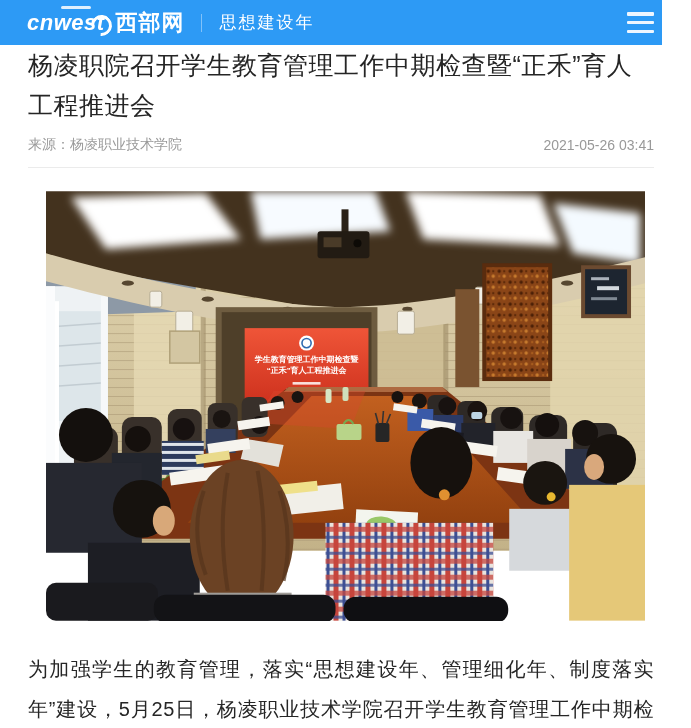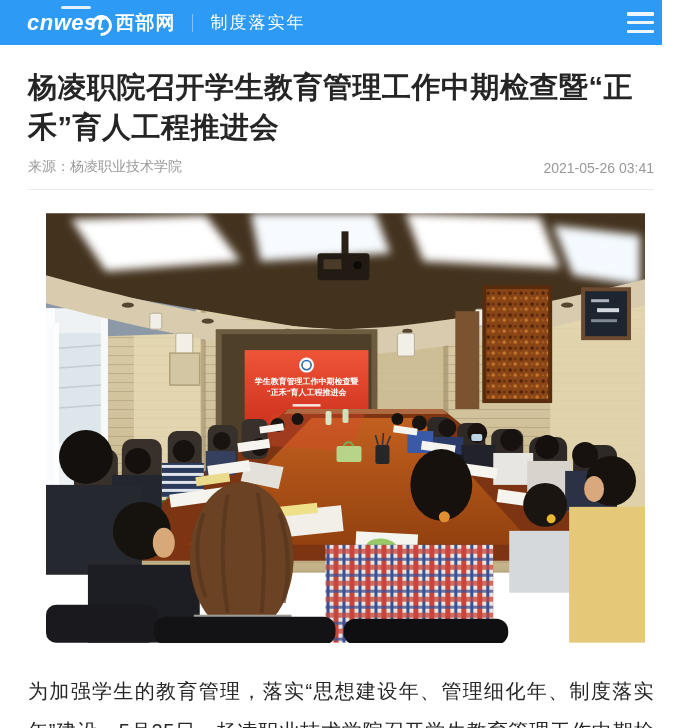--- a/index.html
+++ b/index.html
@@ -7,51 +7,51 @@
     font-family:"Liberation Sans","DejaVu Sans",sans-serif; }
   .page { width:601px; height:728px; position:relative; background:#fff; }
 
   
   .topbar { width:662px; height:45px; background:#2d9af5; display:flex; align-items:center; position:relative; }
   .logo { display:flex; align-items:center; margin-left:27px; cursor:pointer; }
   .logo-mark { position:relative; display:flex; align-items:flex-end; }
   .logo-brand { color:#fff; font-weight:bold; font-style:italic; font-size:22px; letter-spacing:0.5px; line-height:1; }
   .logo-small-text { position:absolute; top:-6px; left:34px; width:30px; height:3px; background:rgba(255,255,255,.85); border-radius:2px; }
   .logo-swoosh { width:21px; height:21px; border:3px solid #fff; border-radius:50%; border-left-color:transparent; transform:rotate(-40deg); margin-left:-14px; margin-bottom:-2px; }
-  .logo-site { color:#fff; font-weight:bold; font-size:19px; margin-left:4px; letter-spacing:1px; }
+  .logo-site { color:#fff; font-weight:bold; font-size:22px; margin-left:4px; letter-spacing:1px; }
   .topbar-divider { width:1px; height:18px; background:rgba(255,255,255,.4); margin:0 18px 0 16px; }
   .channel { color:#fff; font-size:17px; letter-spacing:2px; cursor:pointer; }
   .hamburger { position:absolute; right:8px; top:12px; width:27px; height:21px; display:flex; flex-direction:column; justify-content:space-between; cursor:pointer; }
   .hamburger span { display:block; height:3.5px; background:#eef6ff; border-radius:1px; }
 
   
   .content { width:662px; padding:0 8px 0 28px; }
-  .title { margin-top:22px; font-size:29px; line-height:40px; font-weight:700; color:#252525; letter-spacing:0.5px; }
-  .meta { margin-top:11px; display:flex; justify-content:space-between; align-items:flex-end;
+  .title { font-size:25px; line-height:40px; font-weight:400; color:#252525; letter-spacing:0.5px; }
+  .meta { margin-top:11px; display:flex; justify-content:space-between; align-items:center;
           font-size:14px; color:#999; padding-bottom:13px; border-bottom:1px solid #ebebeb; }
   .figure { margin:23px 0 0 18px; width:599px; height:430px; line-height:0; }
   .figure svg { display:block; }
   .body-text { margin-top:28px; font-size:20px; line-height:40px; color:#262626; letter-spacing:0.5px; text-align:justify; }
 </style>
 </head>
 <body>
 
 <div class="page">
 
   <div class="topbar">
     <div class="logo">
       <div class="logo-mark">
         <span class="logo-small-text"></span>
         <span class="logo-brand">cnwest</span>
         <span class="logo-swoosh"></span>
       </div>
       <span class="logo-site">西部网</span>
     </div>
     <div class="topbar-divider"></div>
-    <div class="channel">制度落实年</div>
+    <div class="channel">思想建设年</div>
     <div class="hamburger">
       <span></span>
         <span></span>
         <span></span>
     </div>
   </div>
 
   <div class="content">
     <h1 class="title">杨凌职院召开学生教育管理工作中期检查暨“正禾”育人工程推进会</h1>
 

